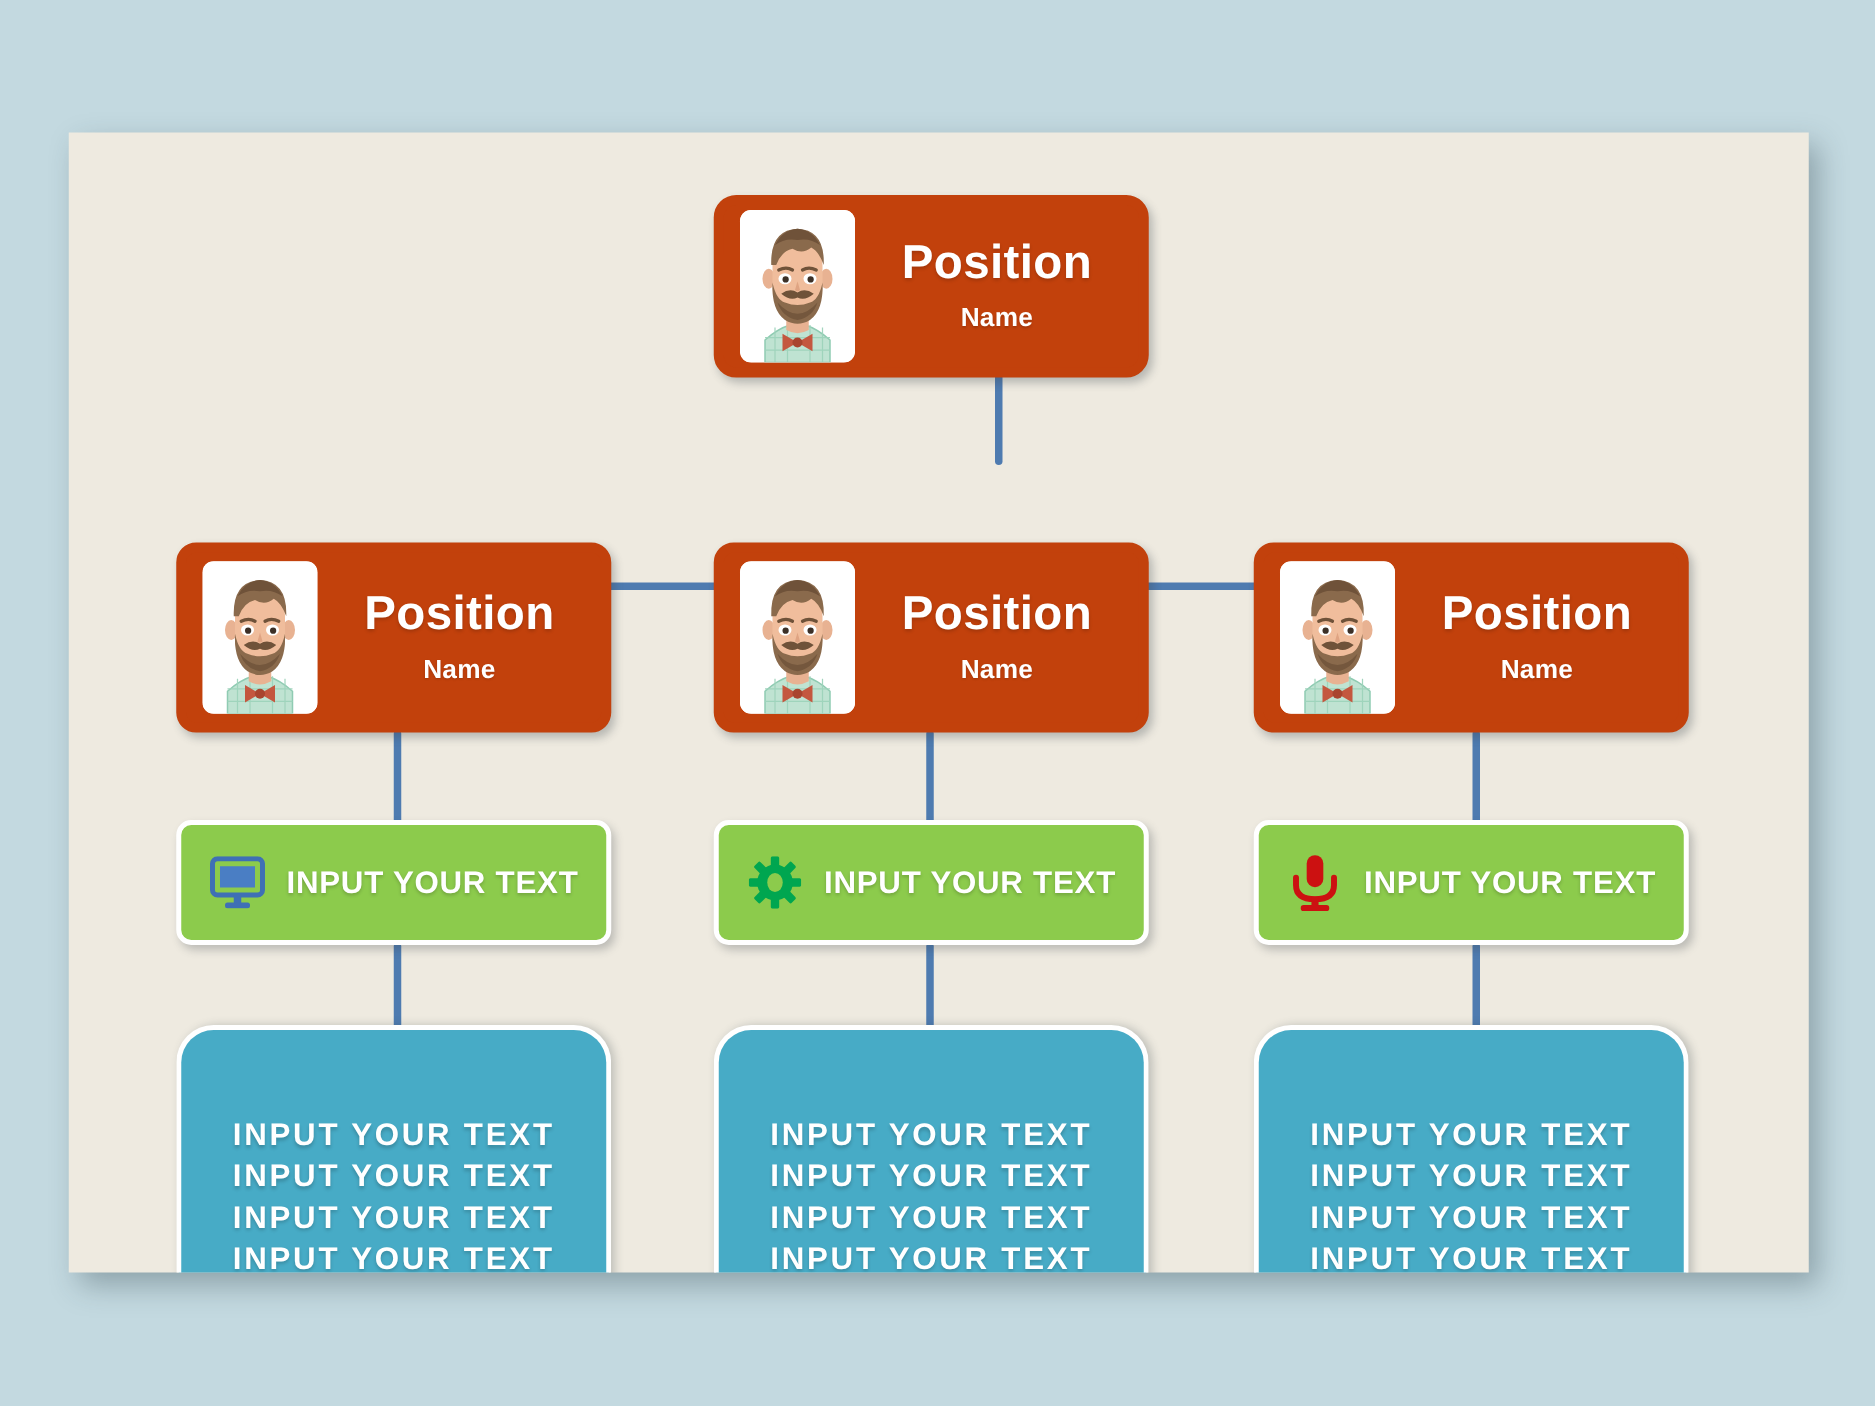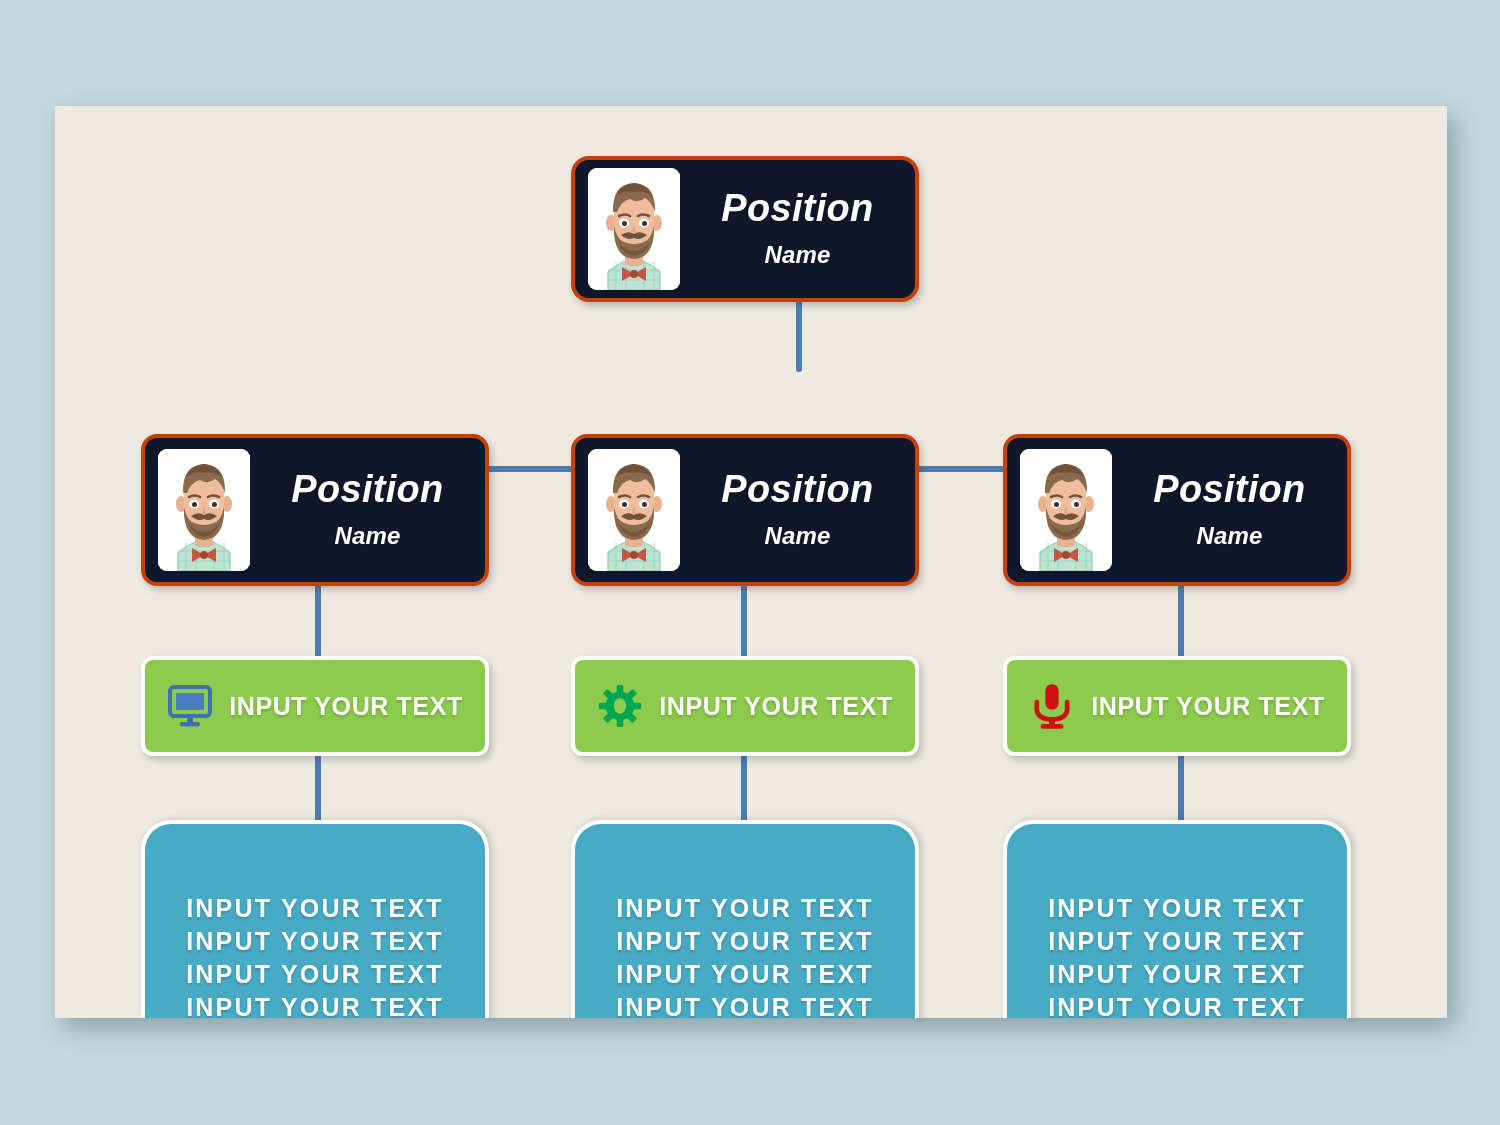--- a/index.html
+++ b/index.html
@@ -40,28 +40,27 @@
     position: absolute;
     background: #4e7bb0;
     border-radius: 3px;
   }
   .conn-v { width: 6px; }
   .conn-h { height: 6px; }
 
   
   .person-card {
     position: absolute;
-    background: #0f172a;
-    border: 4px solid #c2410c;
+    background: #c2410c;
+    border: 8px solid #c2410c;
     border-radius: 16px;
     box-sizing: border-box;
     box-shadow: 3px 4px 7px rgba(60,70,75,0.30);
     display: flex;
     align-items: center;
-    font-style: italic;
   }
   .person-card.root { border-radius: 18px; }
 
   .avatar {
     flex: 0 0 auto;
     background: #ffffff;
     border-radius: 9px;
     overflow: hidden;
     position: relative;
   }
@@ -72,21 +71,21 @@
     padding: 0 6px;
   }
   .pos-label {
     font-size: 38px;
     font-weight: bold;
     line-height: 1.05;
     letter-spacing: 0.3px;
     text-shadow: 0 2px 3px rgba(0,0,0,0.18);
   }
   .name-label {
-    font-size: 24px;
+    font-size: 21px;
     font-weight: bold;
     margin-top: 12px;
     letter-spacing: 0.2px;
     text-shadow: 0 1px 2px rgba(0,0,0,0.18);
   }
 
   
   .green-bar {
     position: absolute;
     background: #8ccb4c;

